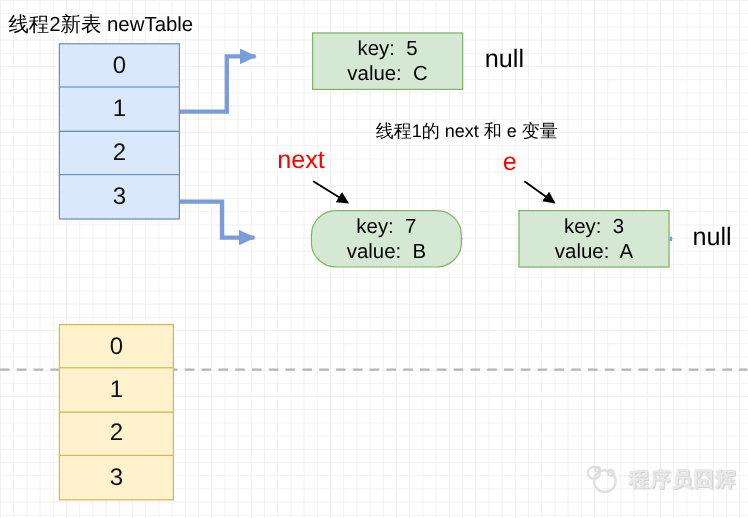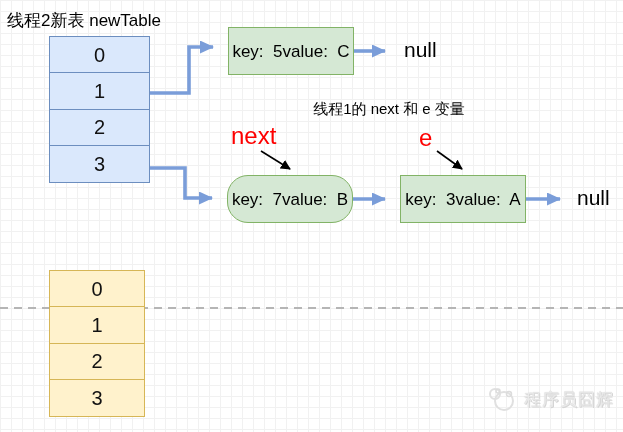--- a/index.html
+++ b/index.html
@@ -36,48 +36,48 @@
   .vtable .cell:first-child{margin-top:0;}
   .vtable.yellow .cell{
     background:#fff2cc;border-color:#d6b656;width:96px;
   }
   .node{
     position:absolute;
     box-sizing:border-box;
     width:126px;height:48px;
     background:#d5e8d4;
     border:1.8px solid #82b366;
-    display:flex;flex-direction:row;
+    display:flex;flex-direction:column;
     align-items:center;justify-content:center;
-    font-size:17px;line-height:21px;color:#000;
+    font-size:17px;line-height:21px;color:#000;margin-left:32px;
   }
   .node .line{white-space:pre;}
   .null-text{
     position:absolute;
     font-size:21px;color:#000;
   }
   .heading{
     position:absolute;
     left:283px;top:100px;width:212px;
     text-align:center;
     font-size:15px;font-weight:normal;color:#000;
     white-space:nowrap;
   }
   .red-label{
     position:absolute;
-    font-size:24px;color:#fe0000;
+    font-size:21px;color:#fe0000;
     white-space:nowrap;
   }
   .watermark{
     position:absolute;left:487px;top:384px;
     display:flex;align-items:center;gap:5px;
     color:#e0e0e0;
   }
   .watermark .wm-text{
-    font-size:17px;font-weight:normal;letter-spacing:1px;
+    font-size:17px;font-weight:bold;letter-spacing:1px;
     color:#eaeaea;
     text-shadow:0 0 1px #c9c9c9, 1px 1px 0 #d6d6d6;
     white-space:nowrap;
   }
 </style>
 </head>
 <body>
 
 <div id="canvas">
 

